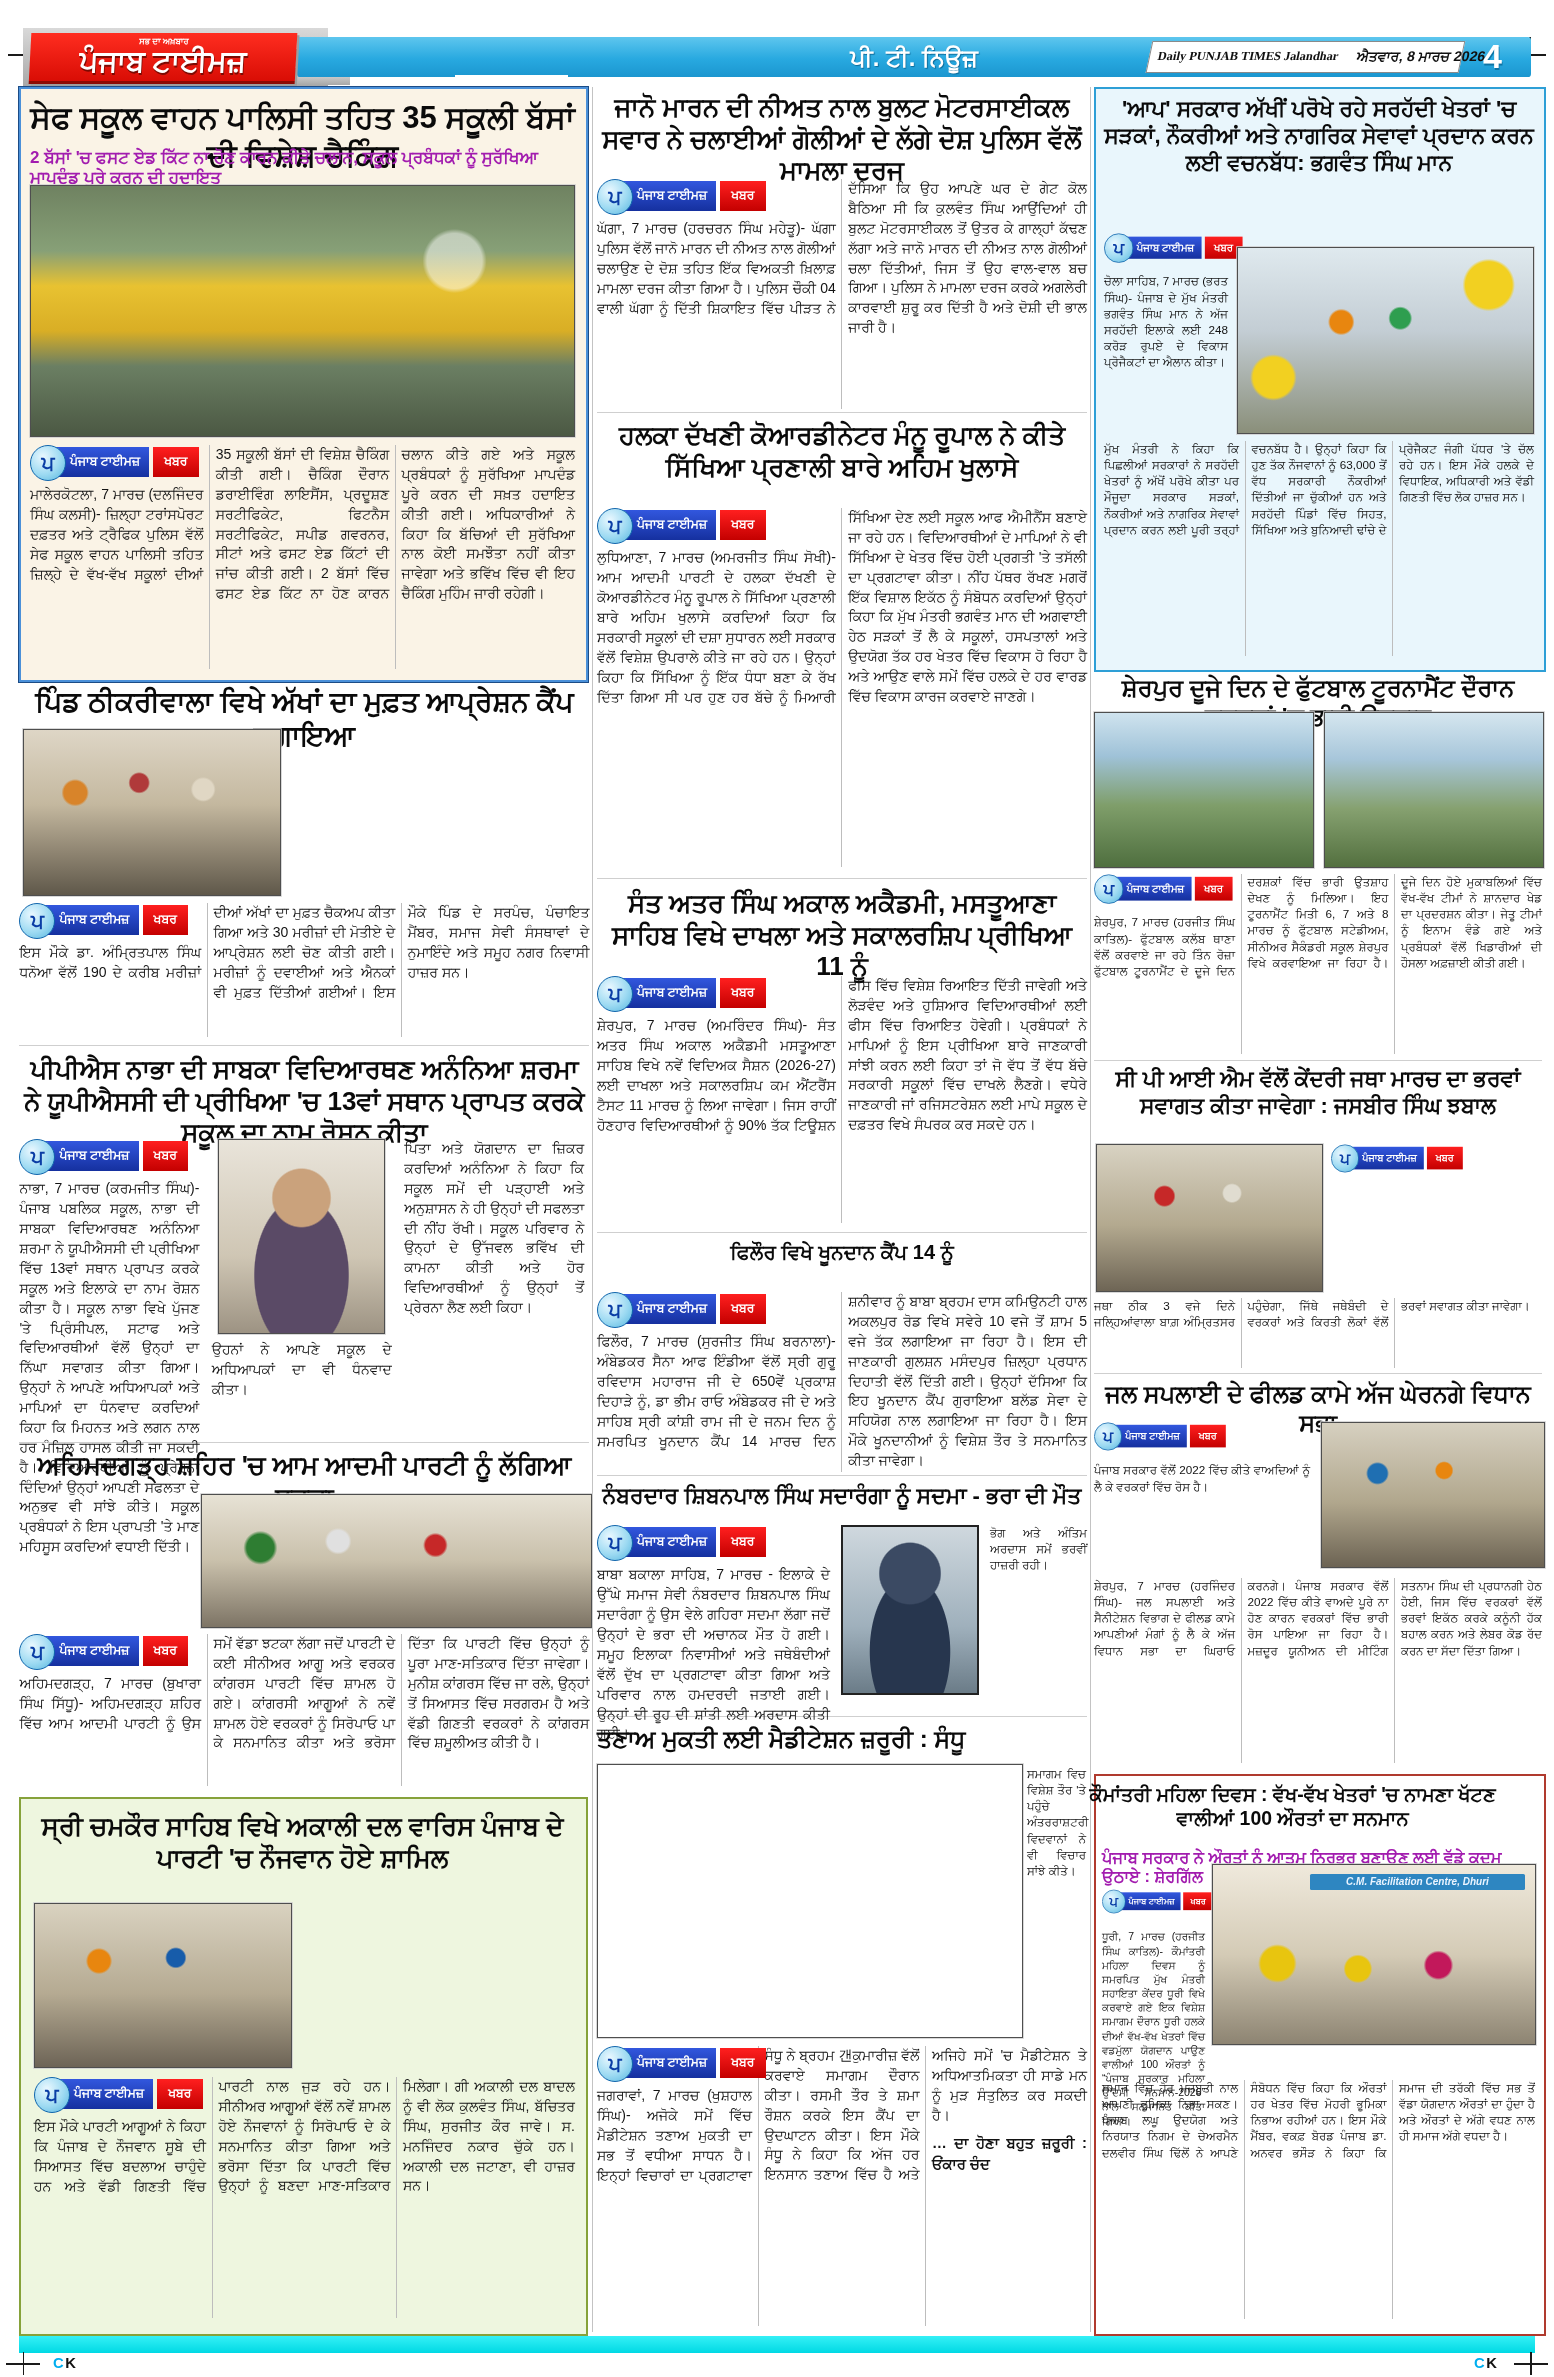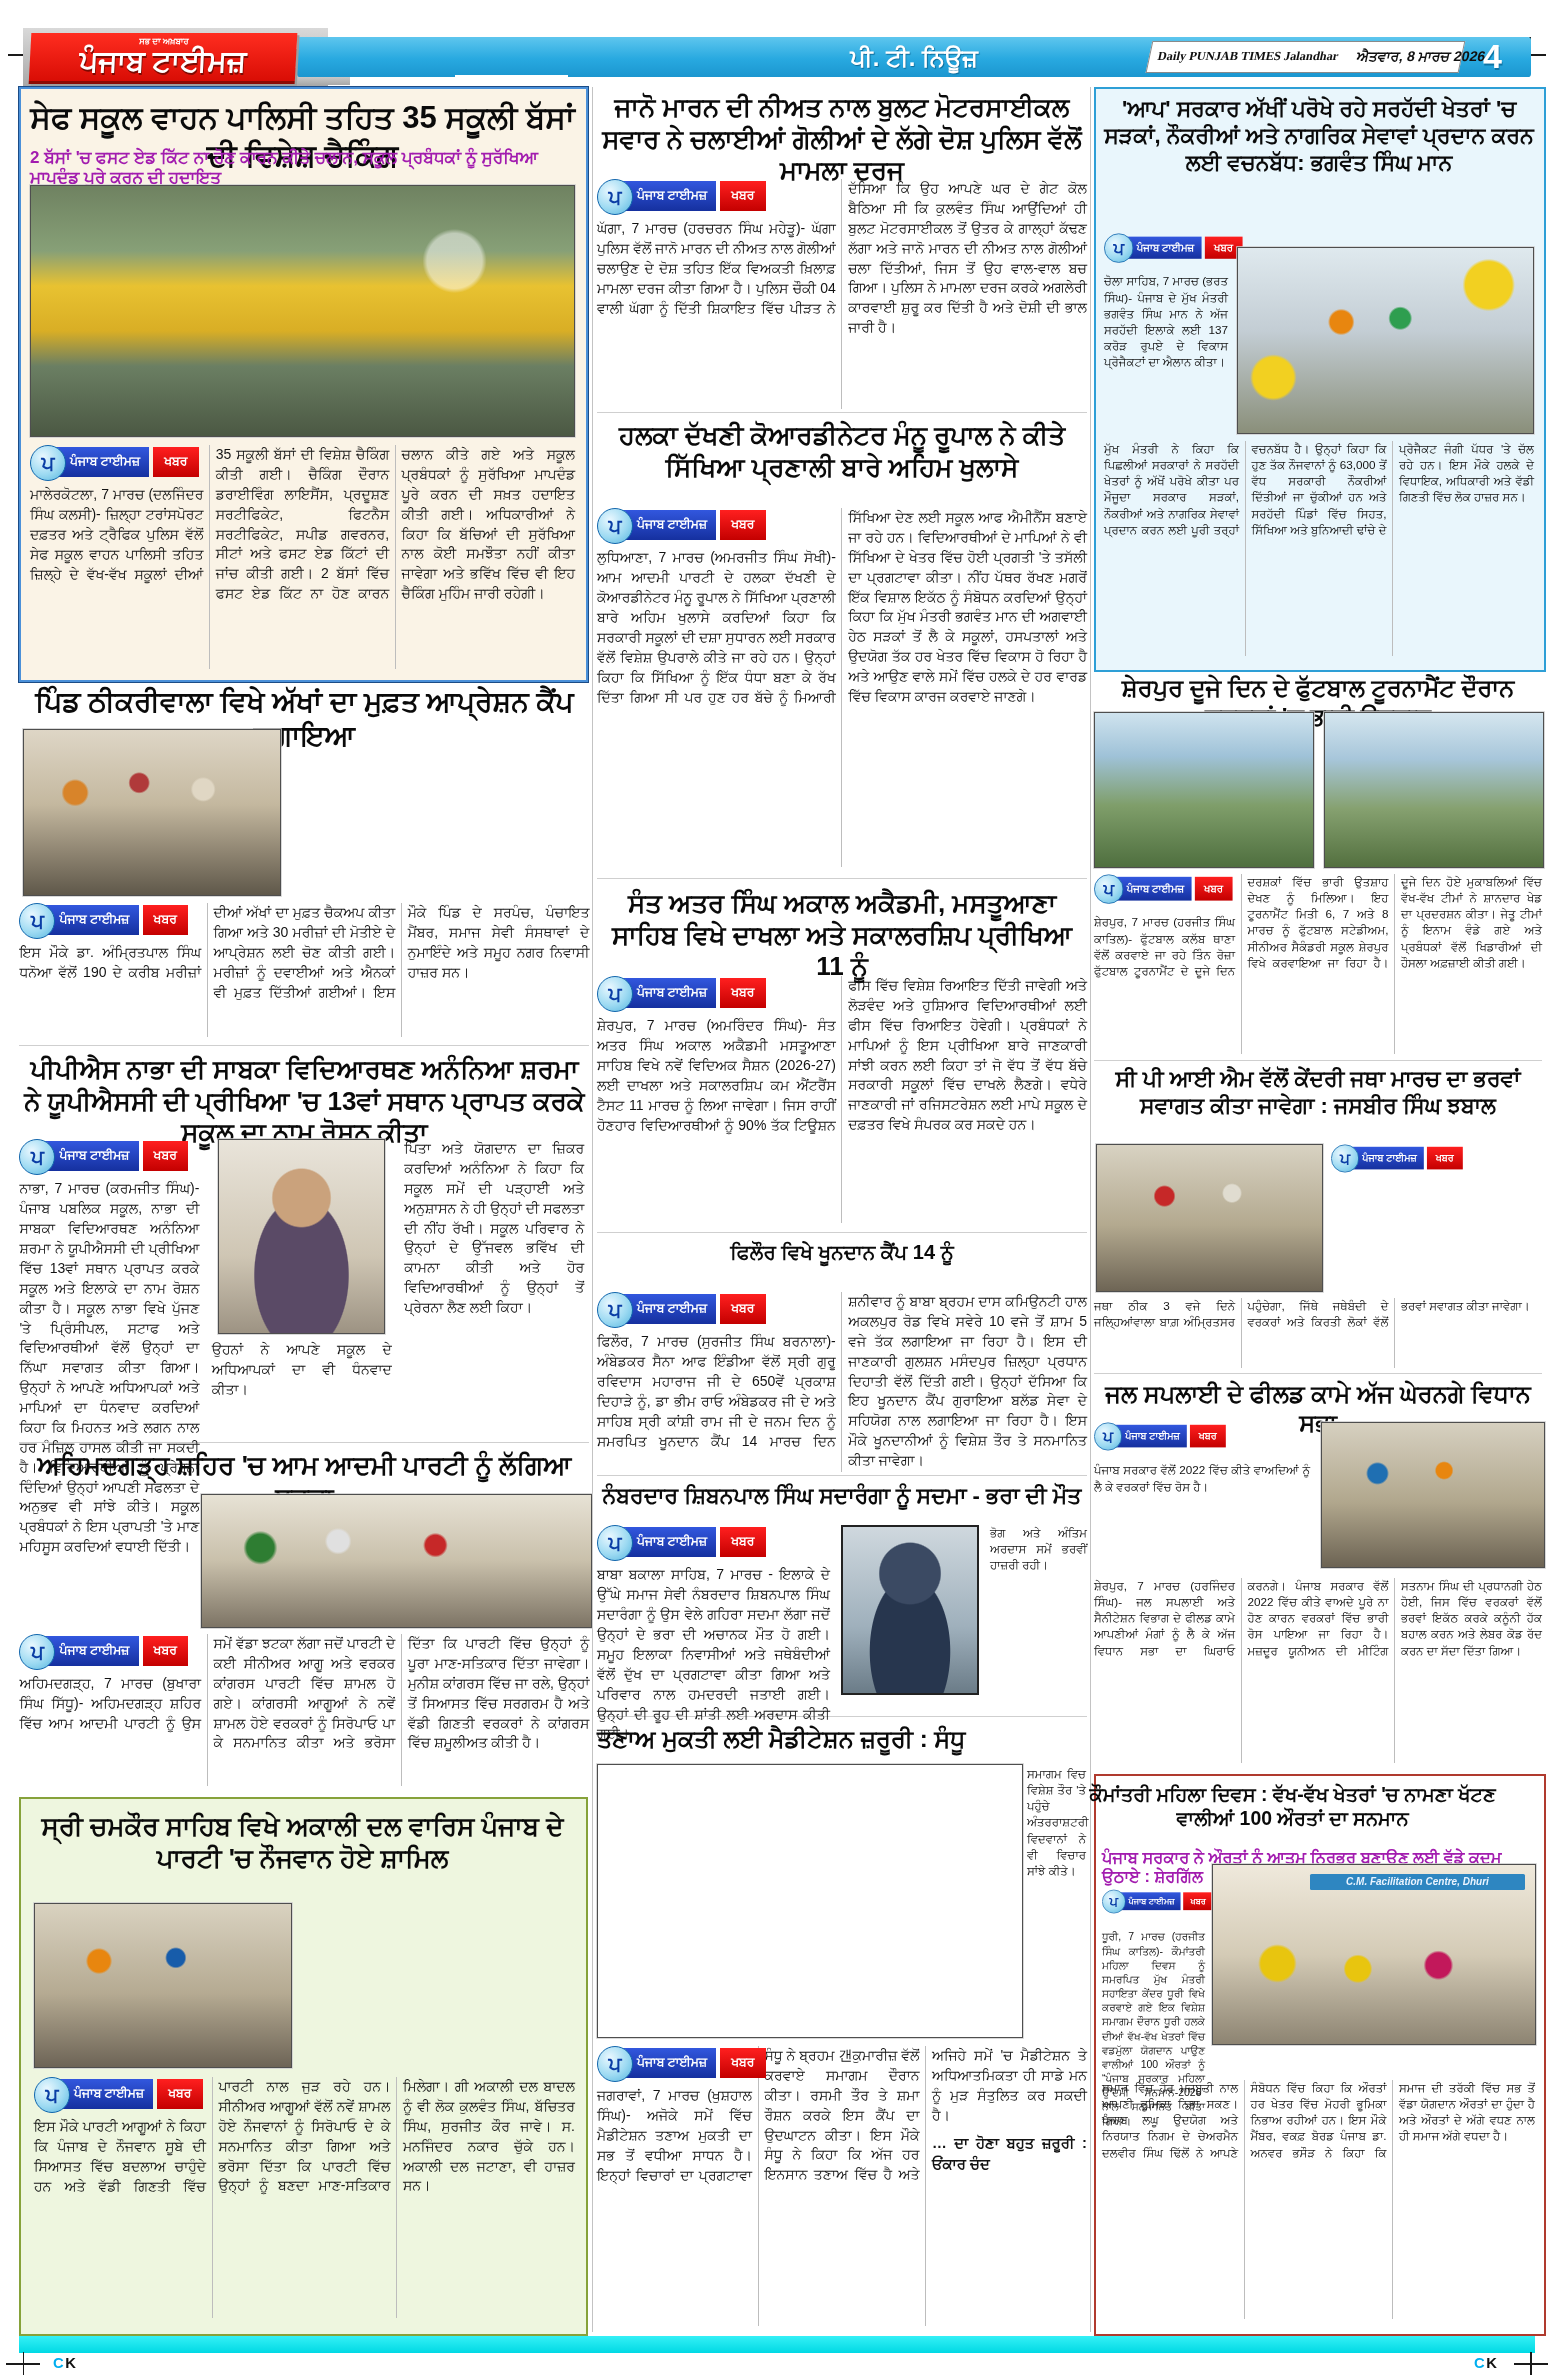--- a/index.html
+++ b/index.html
@@ -285,21 +285,21 @@
   <div class="abs box-cyan" style="left:1094px;top:87px;width:448px;height:581px"></div>
   <div class="abs hd h29" style="left:1104px;top:96px;width:430px">'ਆਪ' ਸਰਕਾਰ ਅੱਖੀਂ ਪਰੋਖੇ ਰਹੇ ਸਰਹੱਦੀ ਖੇਤਰਾਂ 'ਚ ਸੜਕਾਂ, ਨੌਕਰੀਆਂ ਅਤੇ ਨਾਗਰਿਕ ਸੇਵਾਵਾਂ ਪ੍ਰਦਾਨ ਕਰਨ ਲਈ ਵਚਨਬੱਧ: ਭਗਵੰਤ ਸਿੰਘ ਮਾਨ</div>
   <div class="abs" style="left:1104px;top:233px;width:124px">
     <div class="badge" style="transform:scale(.82);transform-origin:left top">
       <span class="badge-circle">
           <span>ਪ</span>
         </span>
       <span class="badge-brand">ਪੰਜਾਬ ਟਾਈਮਜ਼</span>
       <span class="badge-tag">ਖਬਰ</span>
     </div>
-    <div class="body-txt small-txt">ਚੋਲਾ ਸਾਹਿਬ, 7 ਮਾਰਚ (ਭਰਤ ਸਿੰਘ)- ਪੰਜਾਬ ਦੇ ਮੁੱਖ ਮੰਤਰੀ ਭਗਵੰਤ ਸਿੰਘ ਮਾਨ ਨੇ ਅੱਜ ਸਰਹੱਦੀ ਇਲਾਕੇ ਲਈ 137 ਕਰੋੜ ਰੁਪਏ ਦੇ ਵਿਕਾਸ ਪ੍ਰੋਜੈਕਟਾਂ ਦਾ ਐਲਾਨ ਕੀਤਾ।</div>
+    <div class="body-txt small-txt">ਚੋਲਾ ਸਾਹਿਬ, 7 ਮਾਰਚ (ਭਰਤ ਸਿੰਘ)- ਪੰਜਾਬ ਦੇ ਮੁੱਖ ਮੰਤਰੀ ਭਗਵੰਤ ਸਿੰਘ ਮਾਨ ਨੇ ਅੱਜ ਸਰਹੱਦੀ ਇਲਾਕੇ ਲਈ 248 ਕਰੋੜ ਰੁਪਏ ਦੇ ਵਿਕਾਸ ਪ੍ਰੋਜੈਕਟਾਂ ਦਾ ਐਲਾਨ ਕੀਤਾ।</div>
   </div>
   <div class="photo" style="left:1237px;top:247px;width:295px;height:185px;background:
       radial-gradient(circle at 12% 70%, #f2d021 0 7%, transparent 8%),
       radial-gradient(circle at 85% 20%, #f2d021 0 8%, transparent 9%),
       radial-gradient(circle at 35% 40%, #e8860f 0 5%, transparent 6%),
       radial-gradient(circle at 55% 38%, #2e9e4f 0 5%, transparent 6%),
       linear-gradient(180deg,#dfe9ee 0%,#c3cdd4 45%,#8a8f7a 100%)"></div>
   <div class="abs body-txt cols3 small-txt" style="left:1104px;top:441px;width:430px;height:215px">
     <span>ਮੁੱਖ ਮੰਤਰੀ ਨੇ ਕਿਹਾ ਕਿ ਪਿਛਲੀਆਂ ਸਰਕਾਰਾਂ ਨੇ ਸਰਹੱਦੀ ਖੇਤਰਾਂ ਨੂੰ ਅੱਖੋਂ ਪਰੋਖੇ ਕੀਤਾ ਪਰ ਮੌਜੂਦਾ ਸਰਕਾਰ ਸੜਕਾਂ, ਨੌਕਰੀਆਂ ਅਤੇ ਨਾਗਰਿਕ ਸੇਵਾਵਾਂ ਪ੍ਰਦਾਨ ਕਰਨ ਲਈ ਪੂਰੀ ਤਰ੍ਹਾਂ ਵਚਨਬੱਧ ਹੈ। ਉਨ੍ਹਾਂ ਕਿਹਾ ਕਿ ਹੁਣ ਤੱਕ ਨੌਜਵਾਨਾਂ ਨੂੰ 63,000 ਤੋਂ ਵੱਧ ਸਰਕਾਰੀ ਨੌਕਰੀਆਂ ਦਿੱਤੀਆਂ ਜਾ ਚੁੱਕੀਆਂ ਹਨ ਅਤੇ ਸਰਹੱਦੀ ਪਿੰਡਾਂ ਵਿੱਚ ਸਿਹਤ, ਸਿੱਖਿਆ ਅਤੇ ਬੁਨਿਆਦੀ ਢਾਂਚੇ ਦੇ ਪ੍ਰੋਜੈਕਟ ਜੰਗੀ ਪੱਧਰ 'ਤੇ ਚੱਲ ਰਹੇ ਹਨ। ਇਸ ਮੌਕੇ ਹਲਕੇ ਦੇ ਵਿਧਾਇਕ, ਅਧਿਕਾਰੀ ਅਤੇ ਵੱਡੀ ਗਿਣਤੀ ਵਿੱਚ ਲੋਕ ਹਾਜ਼ਰ ਸਨ।</span>
   </div>

